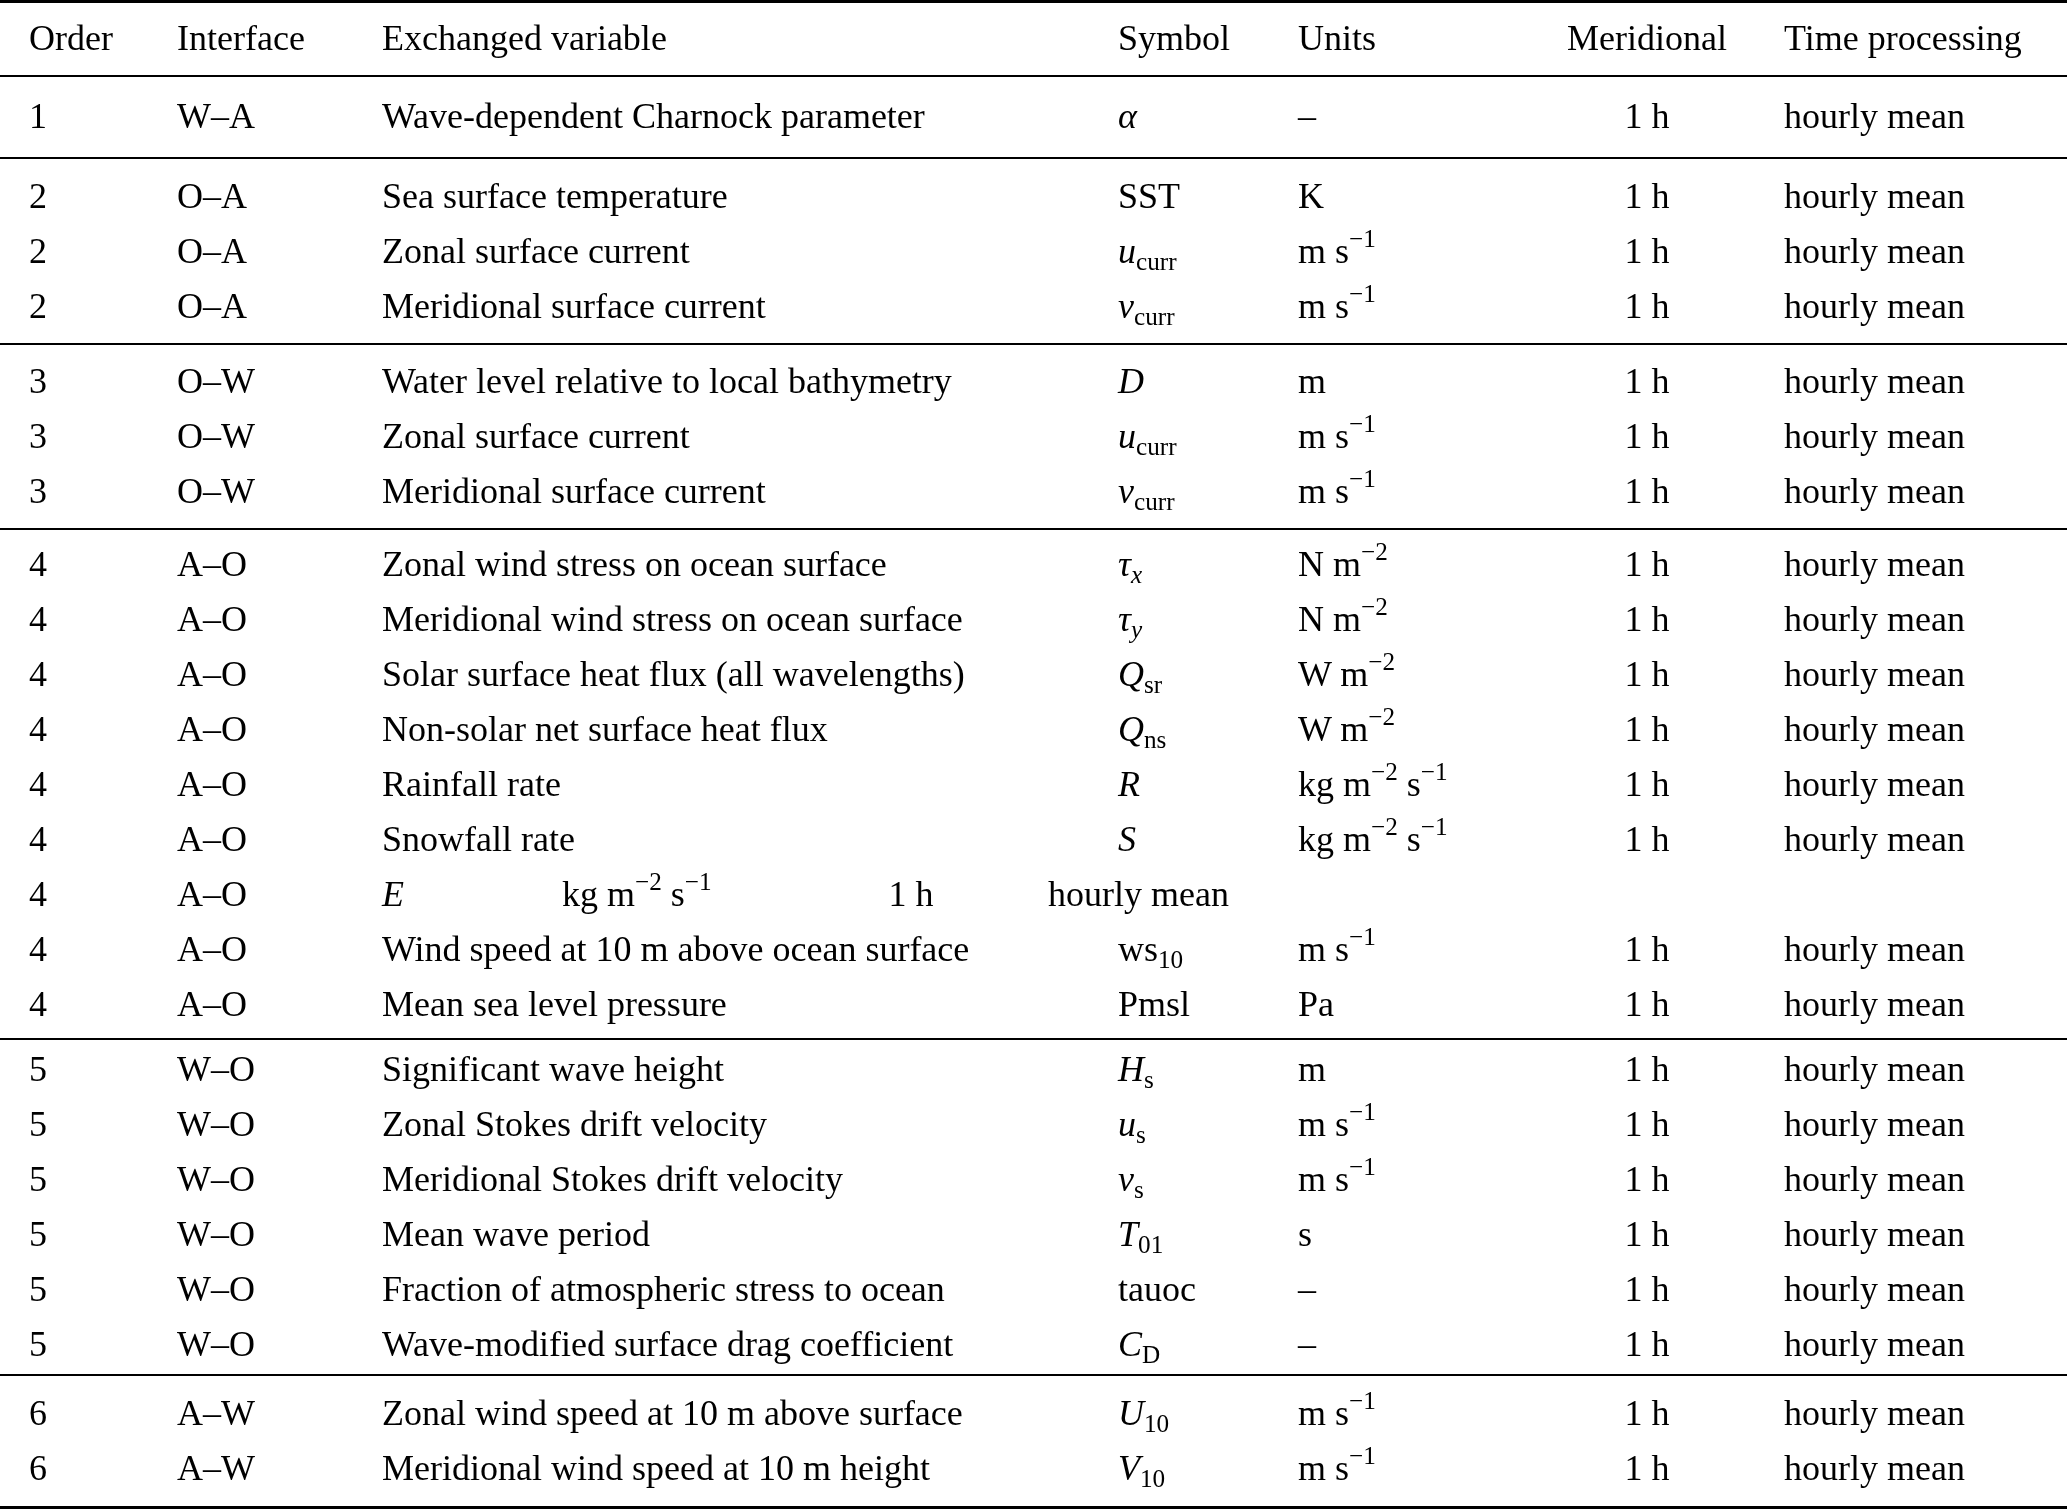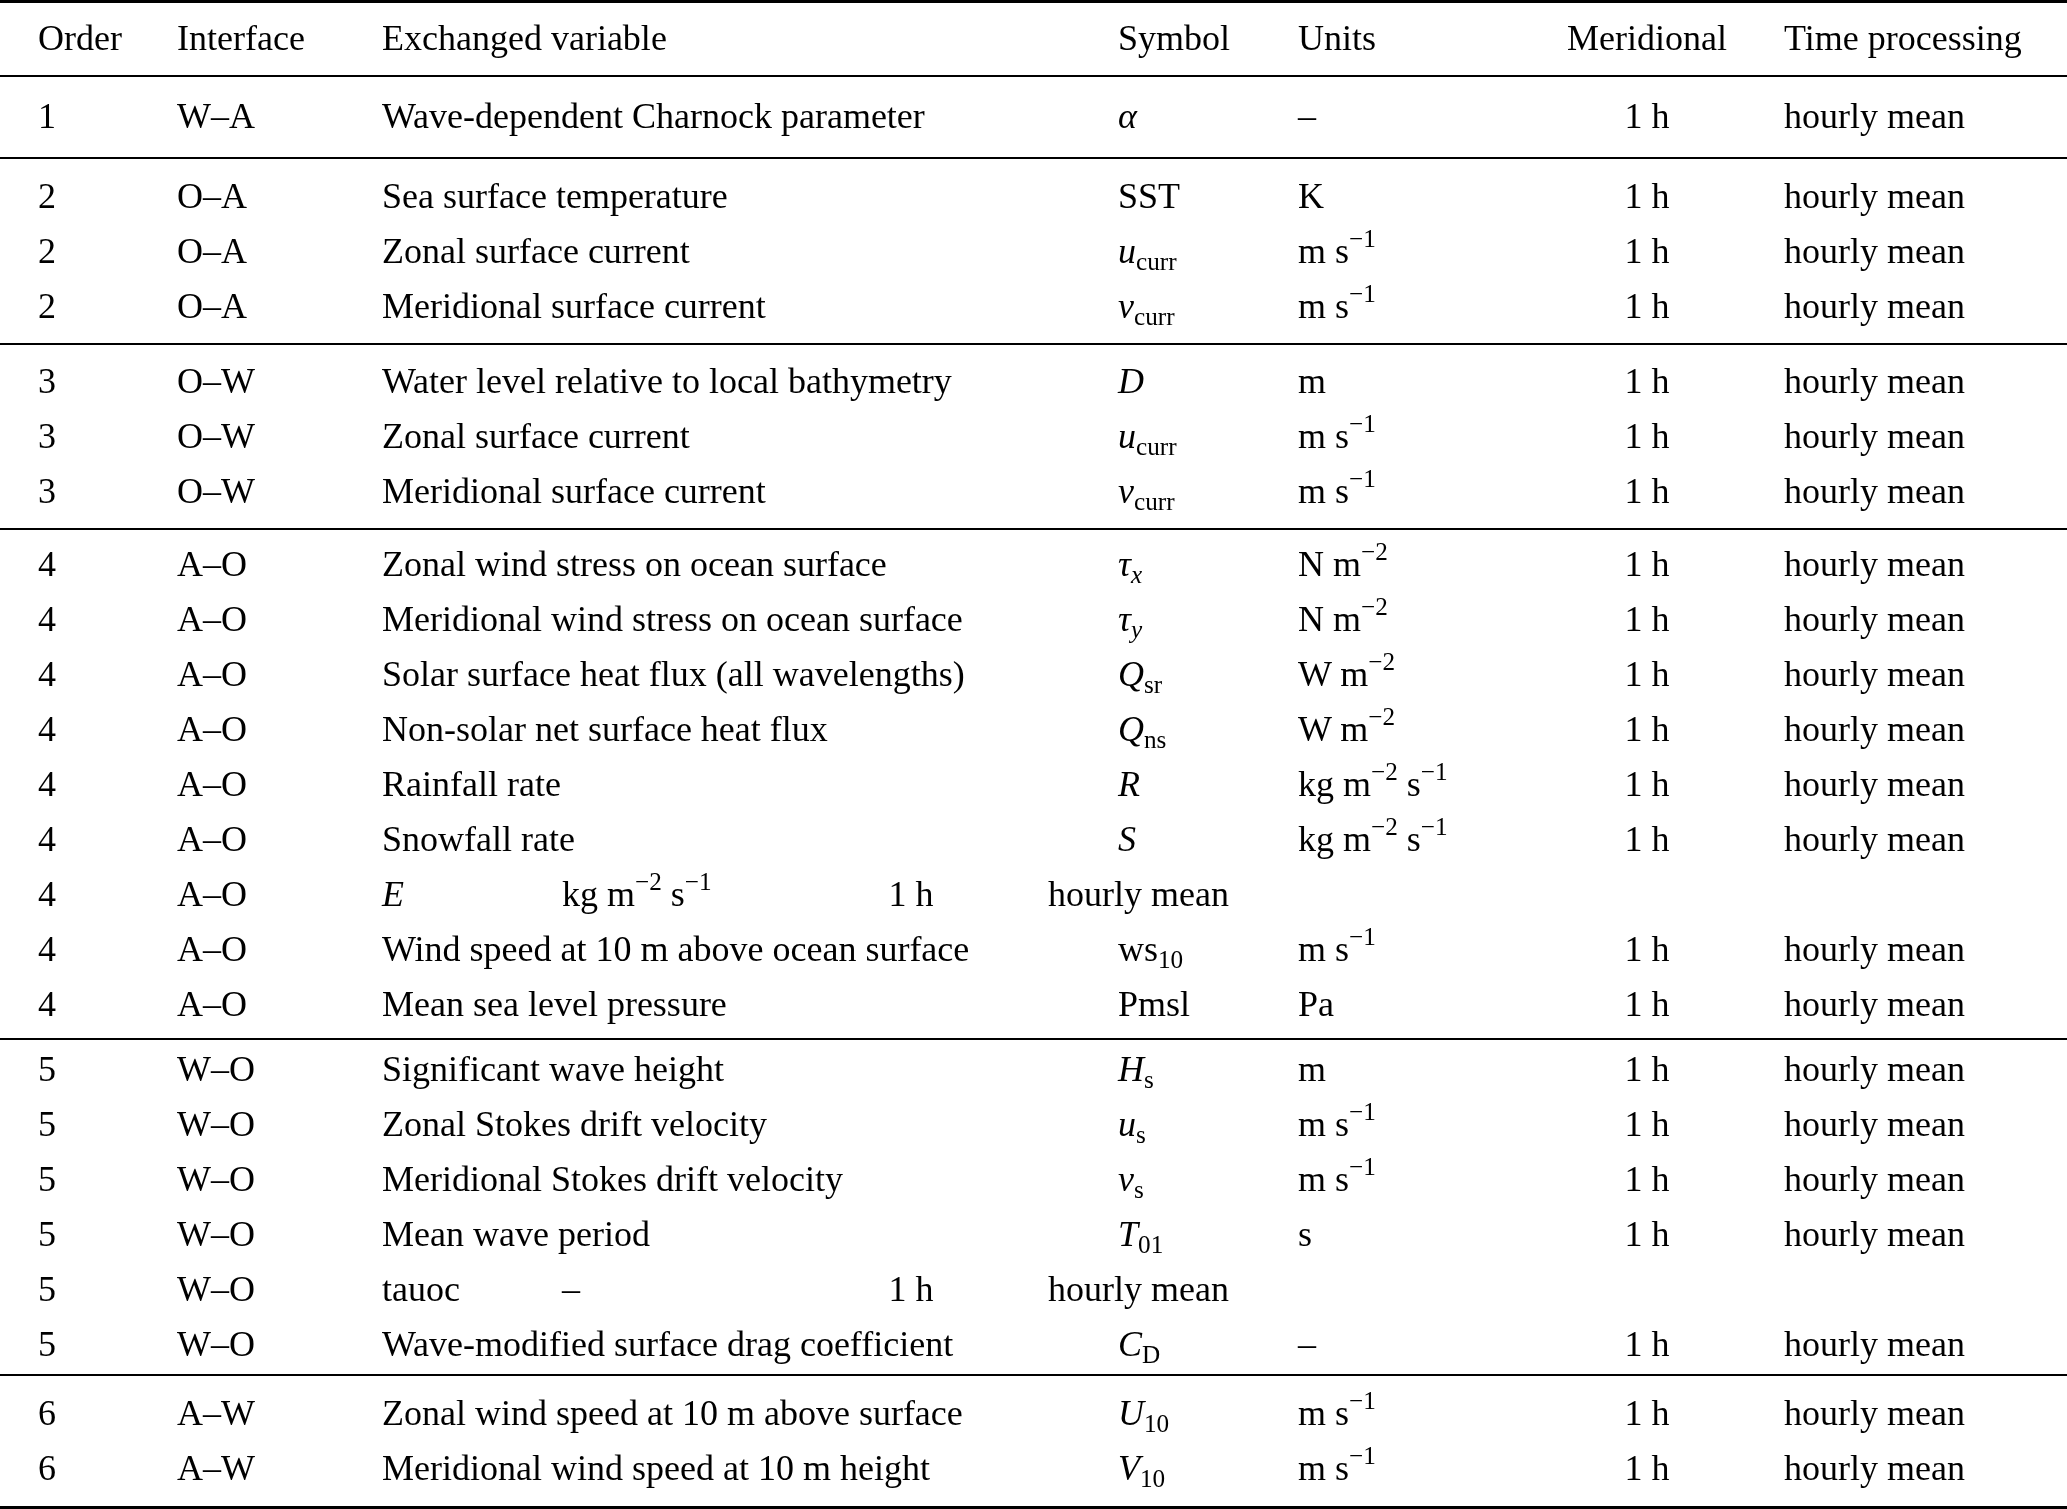--- a/index.html
+++ b/index.html
@@ -14,21 +14,21 @@
     color: #000000;
     background: #ffffff;
     overflow: hidden;
   }
   .rule { height: 2px; background: #000; width: 2067px; }
   .rule-top { height: 3px; }
   .rule-bottom { height: 4px; }
   .hrow { display: flex; height: 72px; align-items: center; }
   .row  { display: flex; height: 55px; align-items: center; }
   .cell { box-sizing: border-box; flex: 0 0 auto; white-space: nowrap; }
-  .c1 { width: 177px; padding-left: 38px; }
+  .c1 { width: 177px; padding-left: 29px; }
   .c2 { width: 205px; }
   .c3 { width: 736px; }
   .c4 { width: 180px; }
   .c5 { width: 257px; }
   .c6 { width: 229px; text-align: center; padding-right: 45px; }
   .c7 { width: 283px; flex: 1 1 auto; }
   .group { box-sizing: border-box; }
   .g1 { padding: 12px 0 13px 0; }
   .g2 { padding: 10px 0  9px 0; }
   .g3 { padding:  9px 0  9px 0; }
@@ -243,20 +243,21 @@
           <div class="cell c2">W–O</div>
           <div class="cell c3">Mean wave period</div>
           <div class="cell c4"><i>T</i><sub>01</sub></div>
           <div class="cell c5">s</div>
           <div class="cell c6">1 h</div>
           <div class="cell c7">hourly mean</div>
         </div>
         <div class="row">
           <div class="cell c1">5</div>
           <div class="cell c2">W–O</div>
+          <div class="cell c3">Fraction of atmospheric stress to ocean</div>
           <div class="cell c4">tauoc</div>
           <div class="cell c5">–</div>
           <div class="cell c6">1 h</div>
           <div class="cell c7">hourly mean</div>
         </div>
         <div class="row">
           <div class="cell c1">5</div>
           <div class="cell c2">W–O</div>
           <div class="cell c3">Wave-modified surface drag coefficient</div>
           <div class="cell c4"><i>C</i><sub>D</sub></div>

